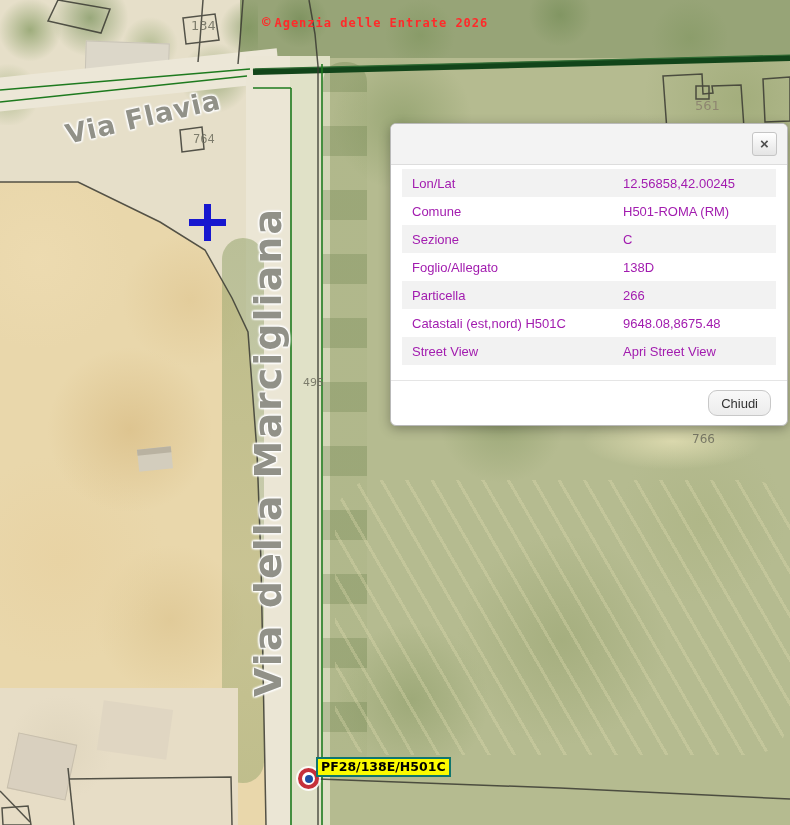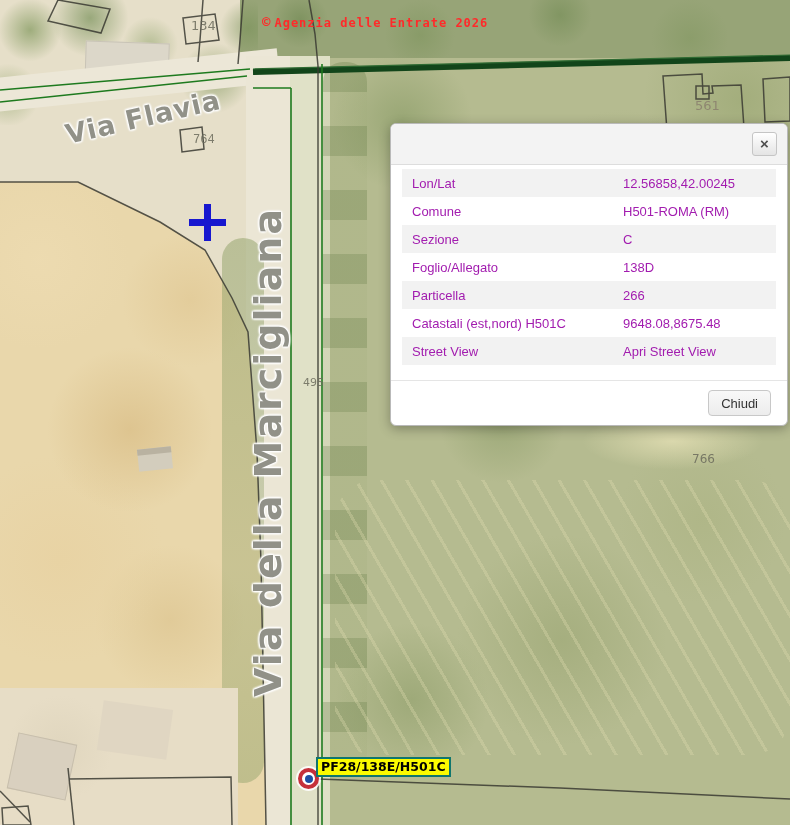--- a/index.html
+++ b/index.html
@@ -67,21 +67,21 @@
   .copyright .c-sym{font-size:14px;margin-right:3px;}
   .street-label{position:absolute;color:rgba(139,139,130,.95);font-family:"DejaVu Sans",sans-serif;font-weight:bold;
     white-space:nowrap;text-shadow:0 0 3px #fff,1px 1px 2px #fff,-1px -1px 2px #fff,1px -1px 2px #fff,-1px 1px 2px #fff;}
   .street-flavia{left:143px;top:117px;font-size:27px;letter-spacing:1px;transform:translate(-50%,-50%) rotate(-13deg);}
   .street-marcigliana{left:268px;top:452px;font-size:38px;letter-spacing:2px;transform:translate(-50%,-50%) rotate(-90deg);}
   .parcel-num{position:absolute;color:#6b6b5c;font-family:"DejaVu Sans",sans-serif;font-size:12px;opacity:.85;white-space:nowrap;}
   .pn-134{left:191px;top:18px;font-size:13px;text-align:center;}
   .pn-764{left:193px;top:133px;font-family:Liberation Mono, monospace;}
   .pn-561{left:695px;top:98px;font-size:13px;color:#8a7f6e;}
   .pn-495{left:303px;top:356px;font-size:11px;margin-top:20px;}
-  .pn-766{left:692px;top:452px;}
+  .pn-766{left:692px;top:432px;}
 
   
   .cross-marker{position:absolute;left:189px;top:204px;width:37px;height:37px;pointer-events:none;}
   .cross-marker .h{position:absolute;left:0;top:15px;width:37px;height:7px;background:#1717cf;}
   .cross-marker .v{position:absolute;left:15px;top:0;width:7px;height:37px;background:#1717cf;}
   .bullseye{position:absolute;left:298px;top:768px;width:13px;height:13px;border-radius:50%;
     background:#fff;border:4px solid #c5303a;box-shadow:0 0 0 2px rgba(255,255,255,.85);}
   .bullseye .dot{position:absolute;left:2.5px;top:2.5px;width:8px;height:8px;border-radius:50%;background:#1e4fa3;}
   .pf-label{position:absolute;left:316px;top:757px;background:#fbfb00;border:2px solid #0f766e;
     font-family:"DejaVu Sans",sans-serif;font-size:12.5px;font-weight:bold;color:#000;
@@ -94,21 +94,21 @@
   .popup-close{position:absolute;right:10px;top:8px;width:25px;height:24px;background:linear-gradient(#fff,#e4e4e4);
     border:1px solid #c5c5c5;border-radius:3px;color:#4f4f4f;font-size:15px;font-weight:bold;line-height:22px;
     text-align:center;cursor:pointer;padding:0;font-family:"Liberation Sans",sans-serif;}
   .popup-table{margin:4px 11px 0 11px;}
   .info-row{position:relative;height:21px;padding:7px 10px 0 10px;font-size:13px;color:#a21caf;}
   .info-row:nth-child(odd){background:#f2f2f2;}
   .info-row .lbl{display:inline-block;}
   .info-row .val{position:absolute;left:221px;top:7px;}
   .popup-footer{position:absolute;left:0;right:0;bottom:0;height:44px;border-top:1px solid #e5e5e5;}
   .chiudi-btn{position:absolute;right:16px;top:9px;height:26px;padding:0 12px;font-size:13px;color:#333;
-    background:linear-gradient(#f8f8f8,#ececec);border:1px solid #c8c8c8;border-radius:4px;cursor:pointer;
+    background:linear-gradient(#f8f8f8,#ececec);border:1px solid #c8c8c8;border-radius:9px;cursor:pointer;
     font-family:"Liberation Sans",sans-serif;}
 </style>
 </head>
 <body>
 
 <div class="stage">
 
   <div class="layer veg-main"></div>
   <div class="layer veg-topband"></div>
   <div class="layer trees-tl"></div>

